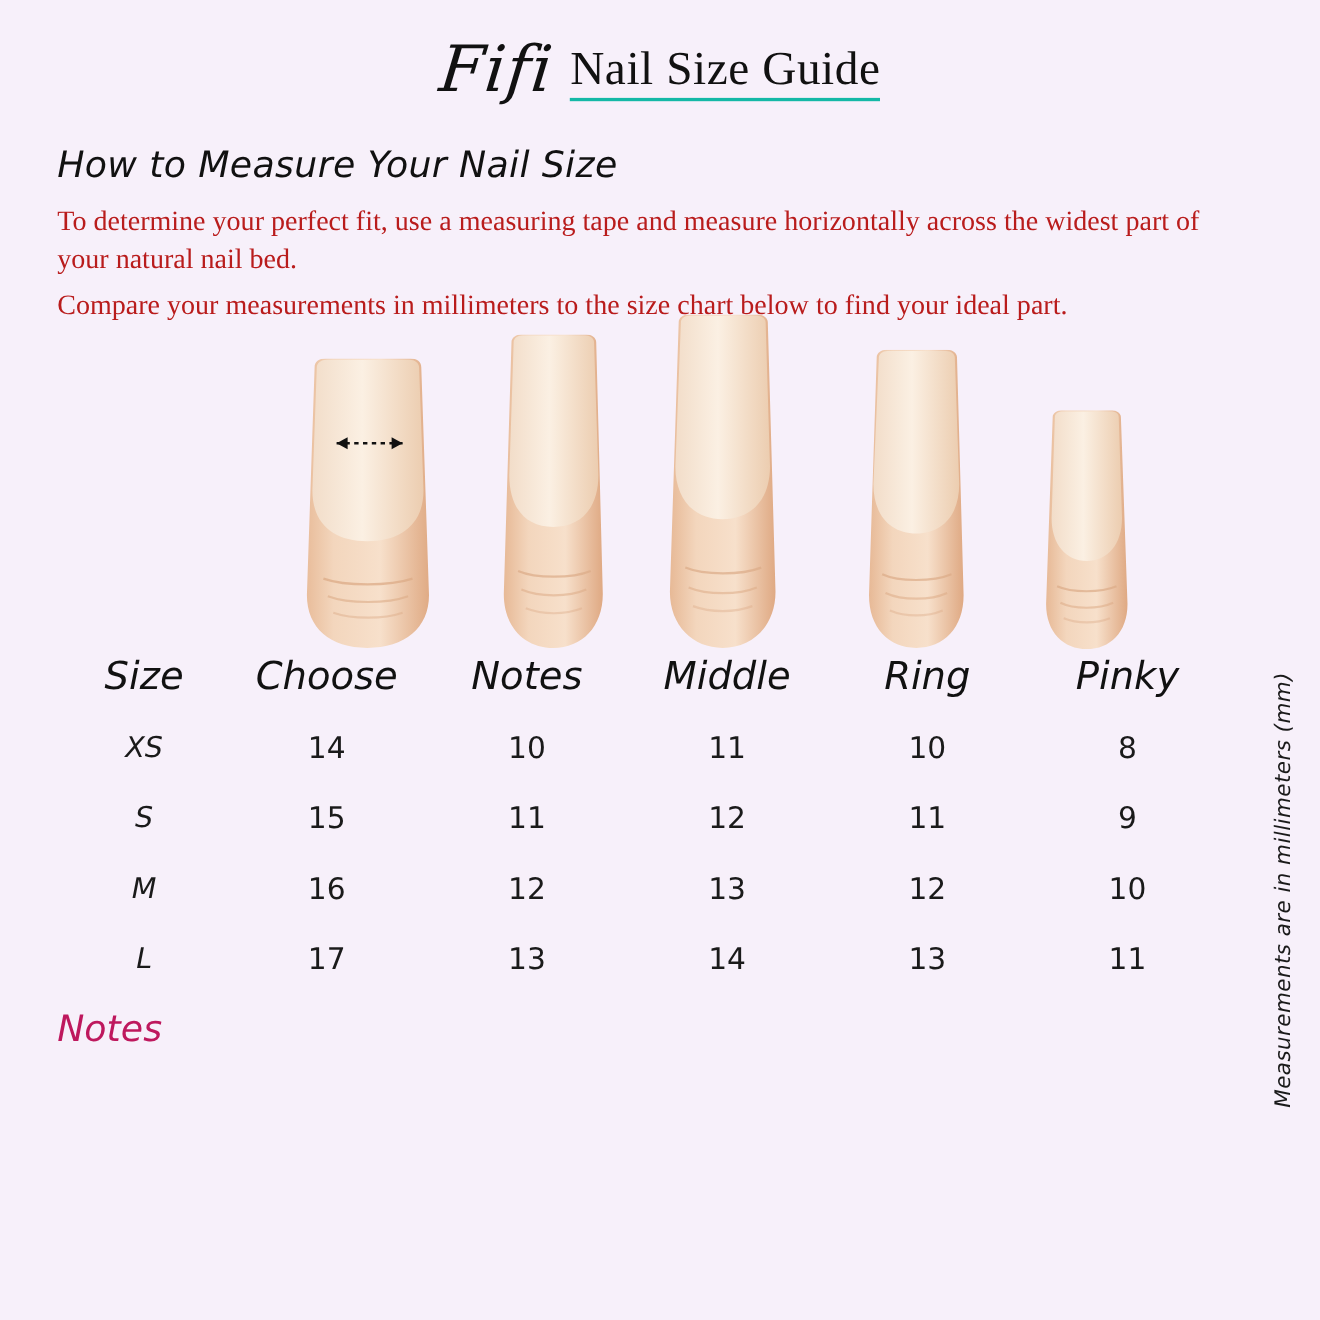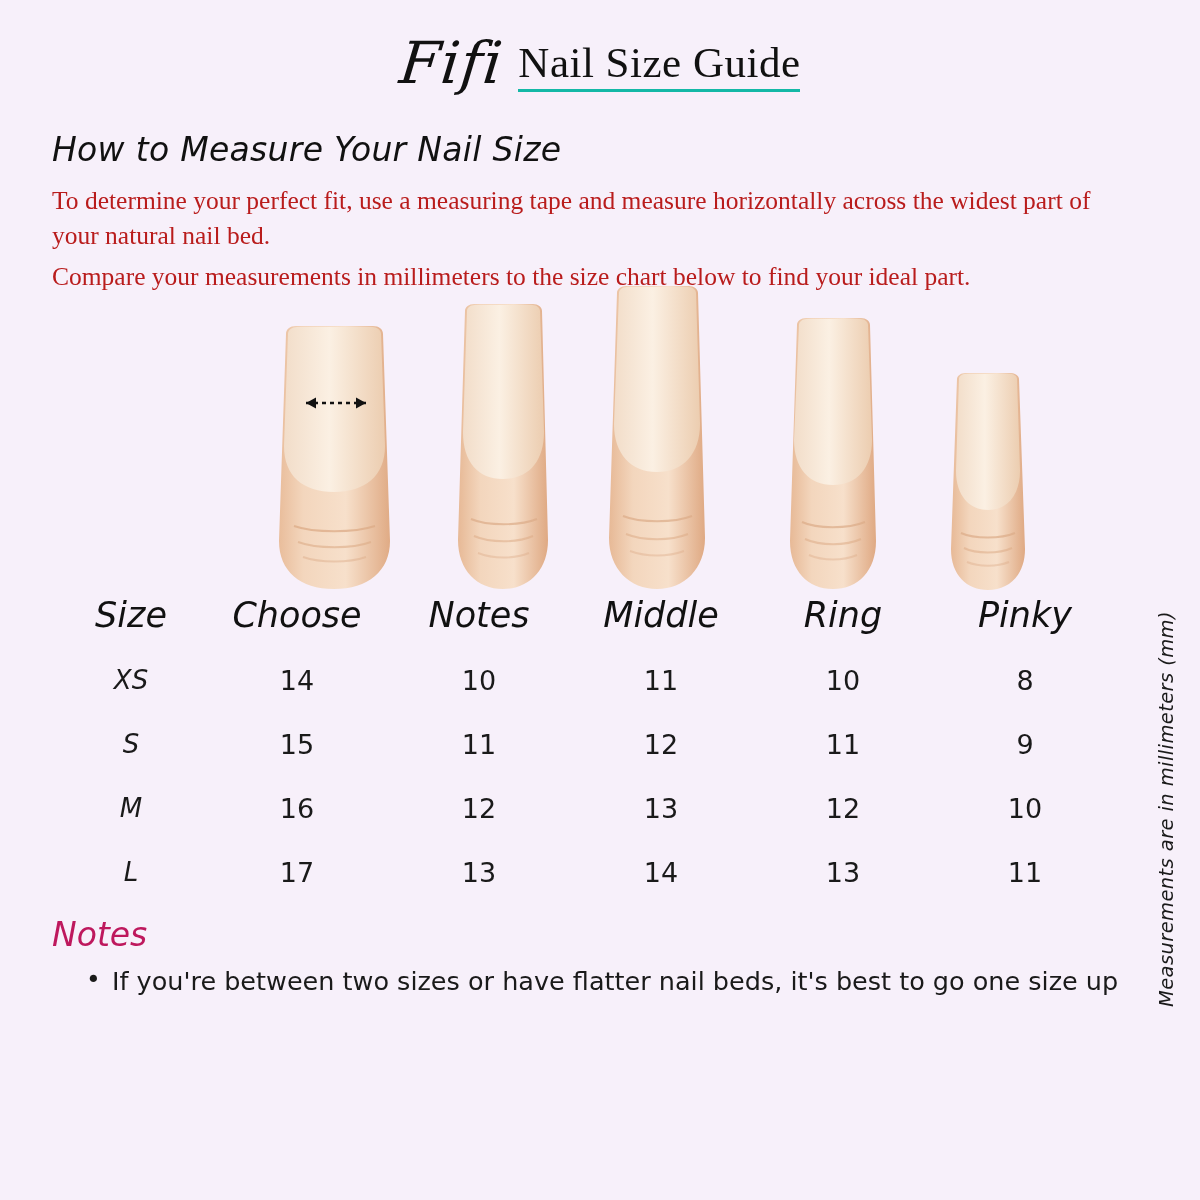--- a/index.html
+++ b/index.html
@@ -330,15 +330,14 @@
         <td>11</td>
       </tr>
     </tbody>
   </table>
   <div class="vertical-note">Measurements are in millimeters (mm)</div>
 </div>
 
 <div class="notes">
   <h3>Notes</h3>
   <ul>
-    <li>If you're between two sizes or have flatter nail beds, it's best to go one size up</li>
   </ul>
 </div>
 
 </body></html>

